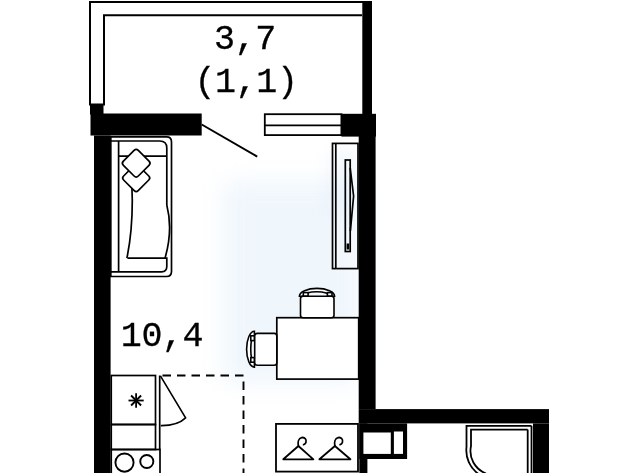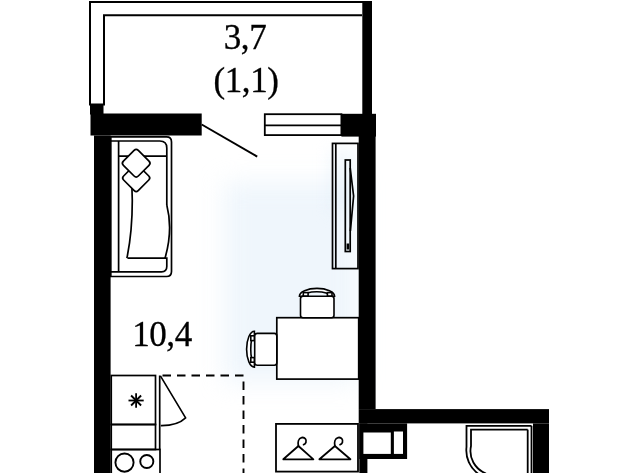--- a/index.html
+++ b/index.html
@@ -1,17 +1,17 @@
 <!DOCTYPE html>
 <html><head>
 <meta charset="utf-8">
 <style>
   html,body{margin:0;padding:0;background:#ffffff;}
   #plan{position:relative;width:640px;height:473px;background:#ffffff;overflow:hidden;
-        font-family:Liberation Serif, serif;}
+        font-family:Liberation Mono, monospace;}
   svg{position:absolute;left:0;top:0;}
   .tint{position:absolute;left:224px;top:182px;width:134px;height:200px;
         background:rgba(222,237,248,0.48);filter:blur(12px);}
   .tint2{position:absolute;left:330px;top:150px;width:28px;height:60px;
         background:rgba(222,237,248,0.38);filter:blur(9px);}
 </style>
 </head>
 <body>
 <div id="plan">
 

